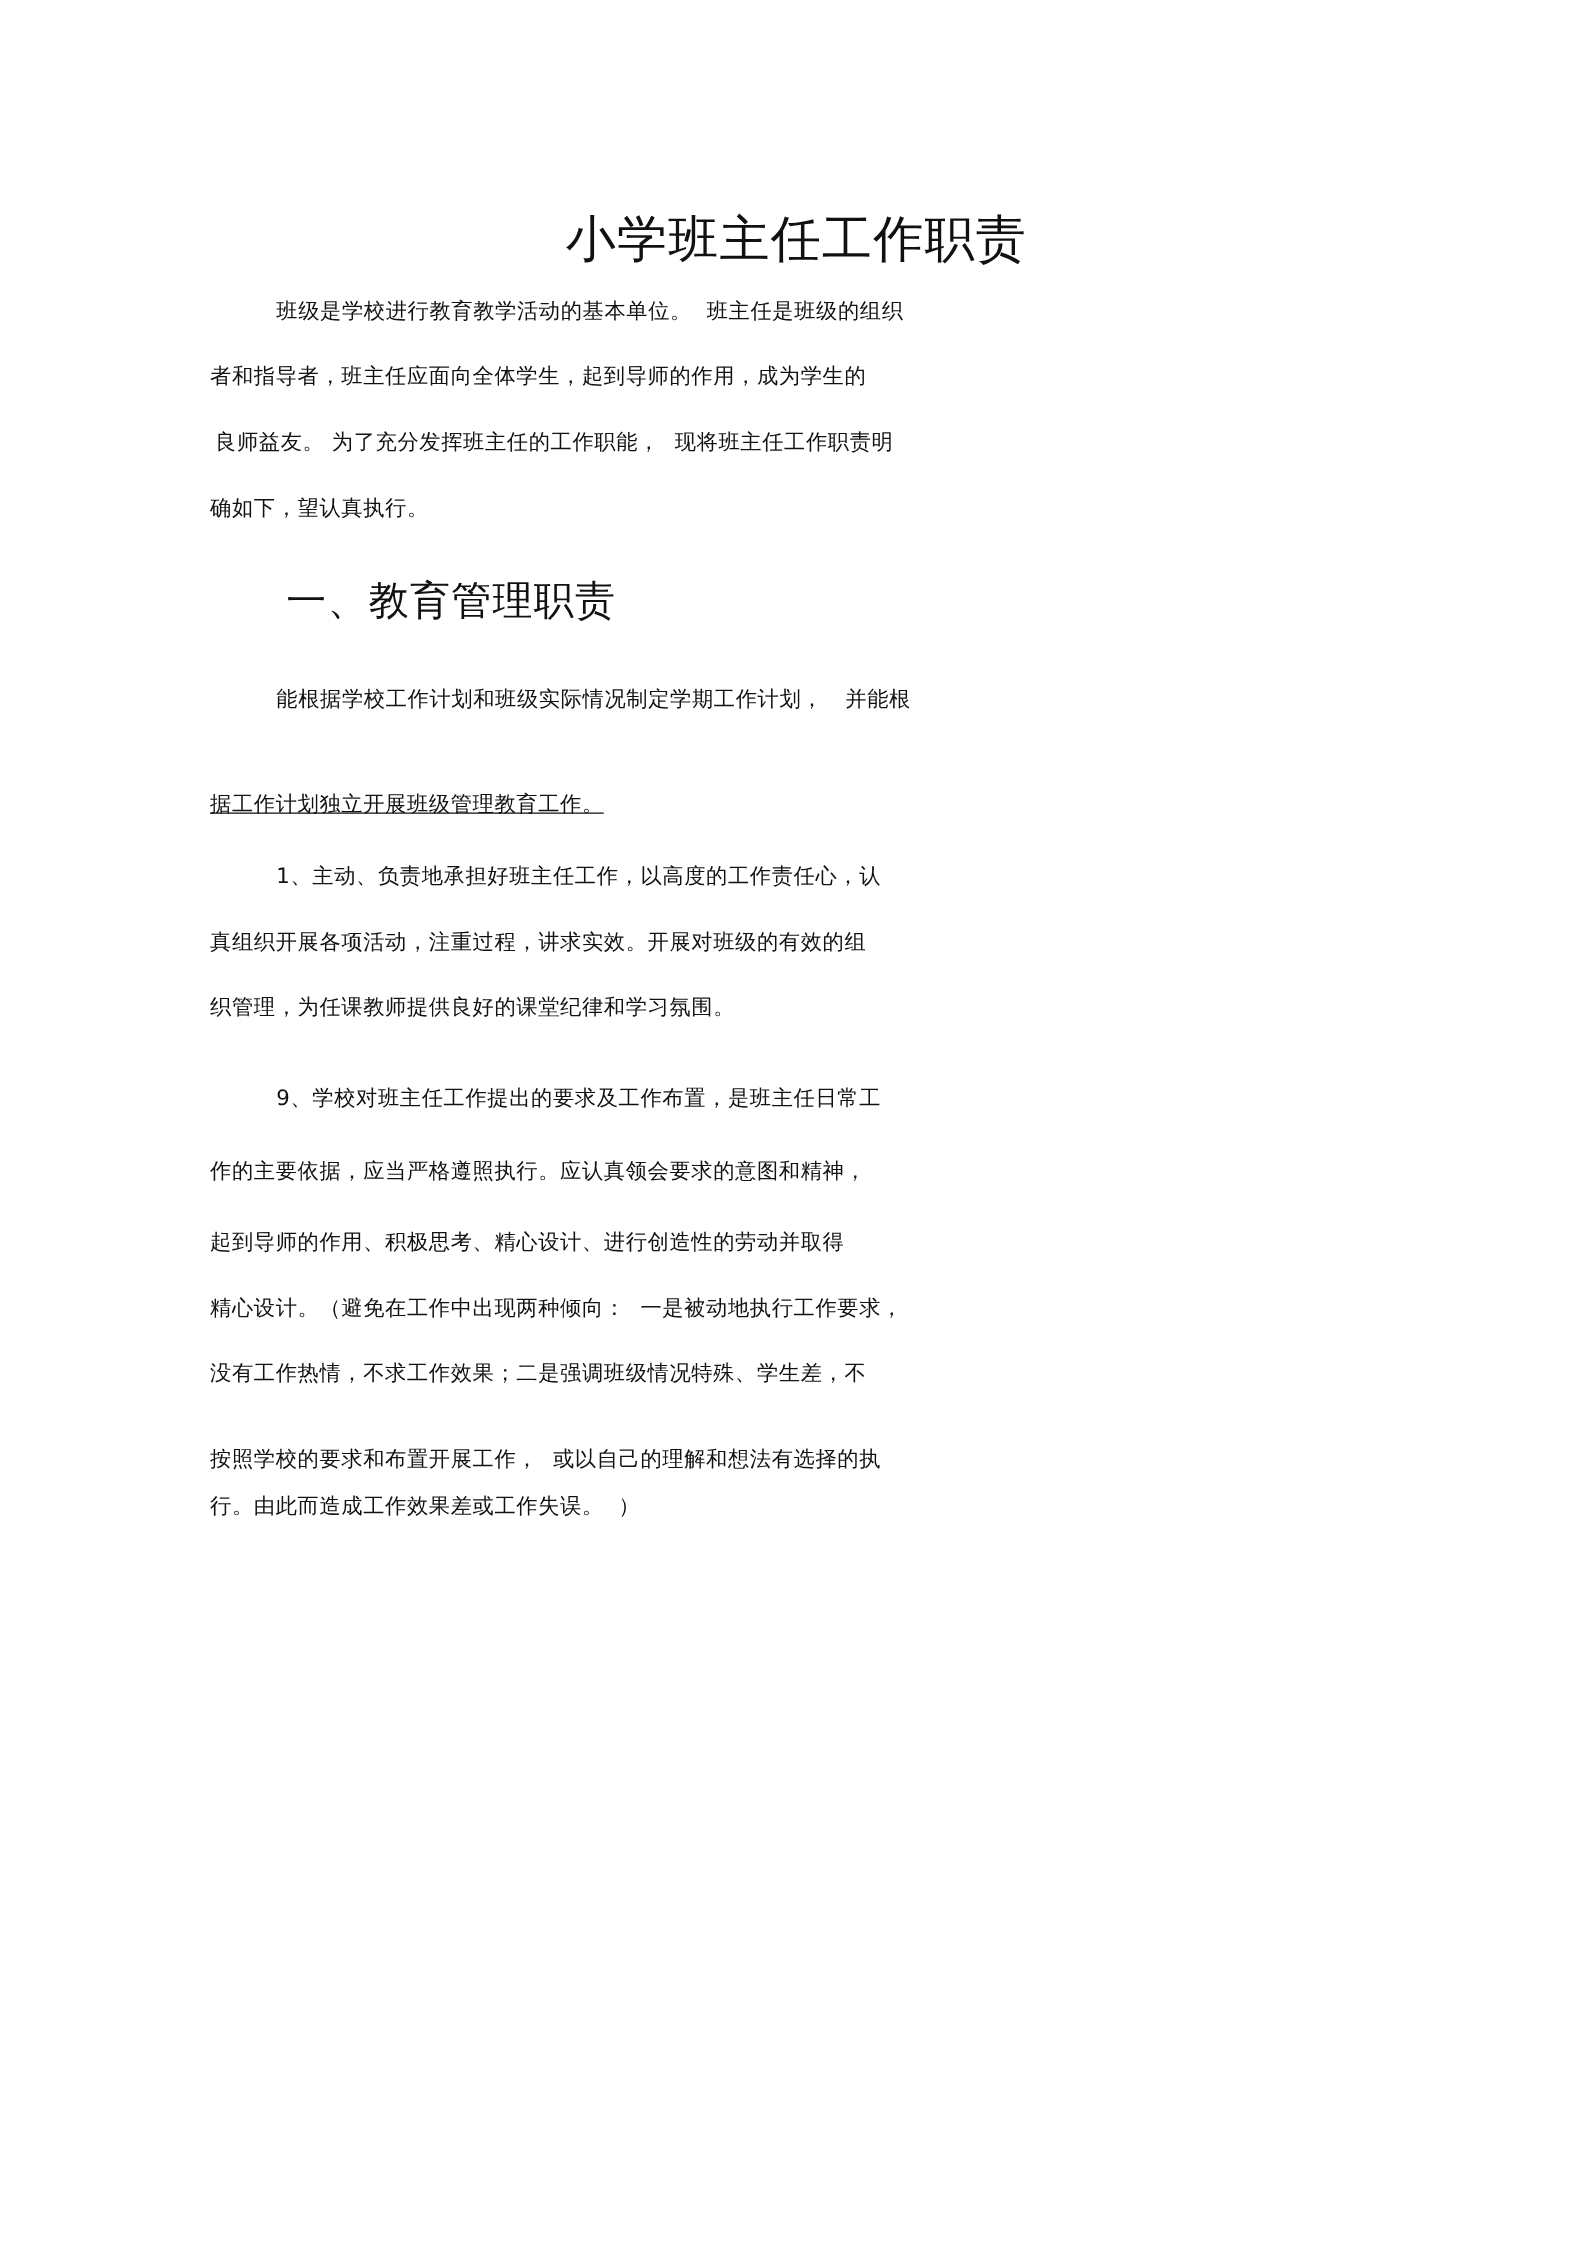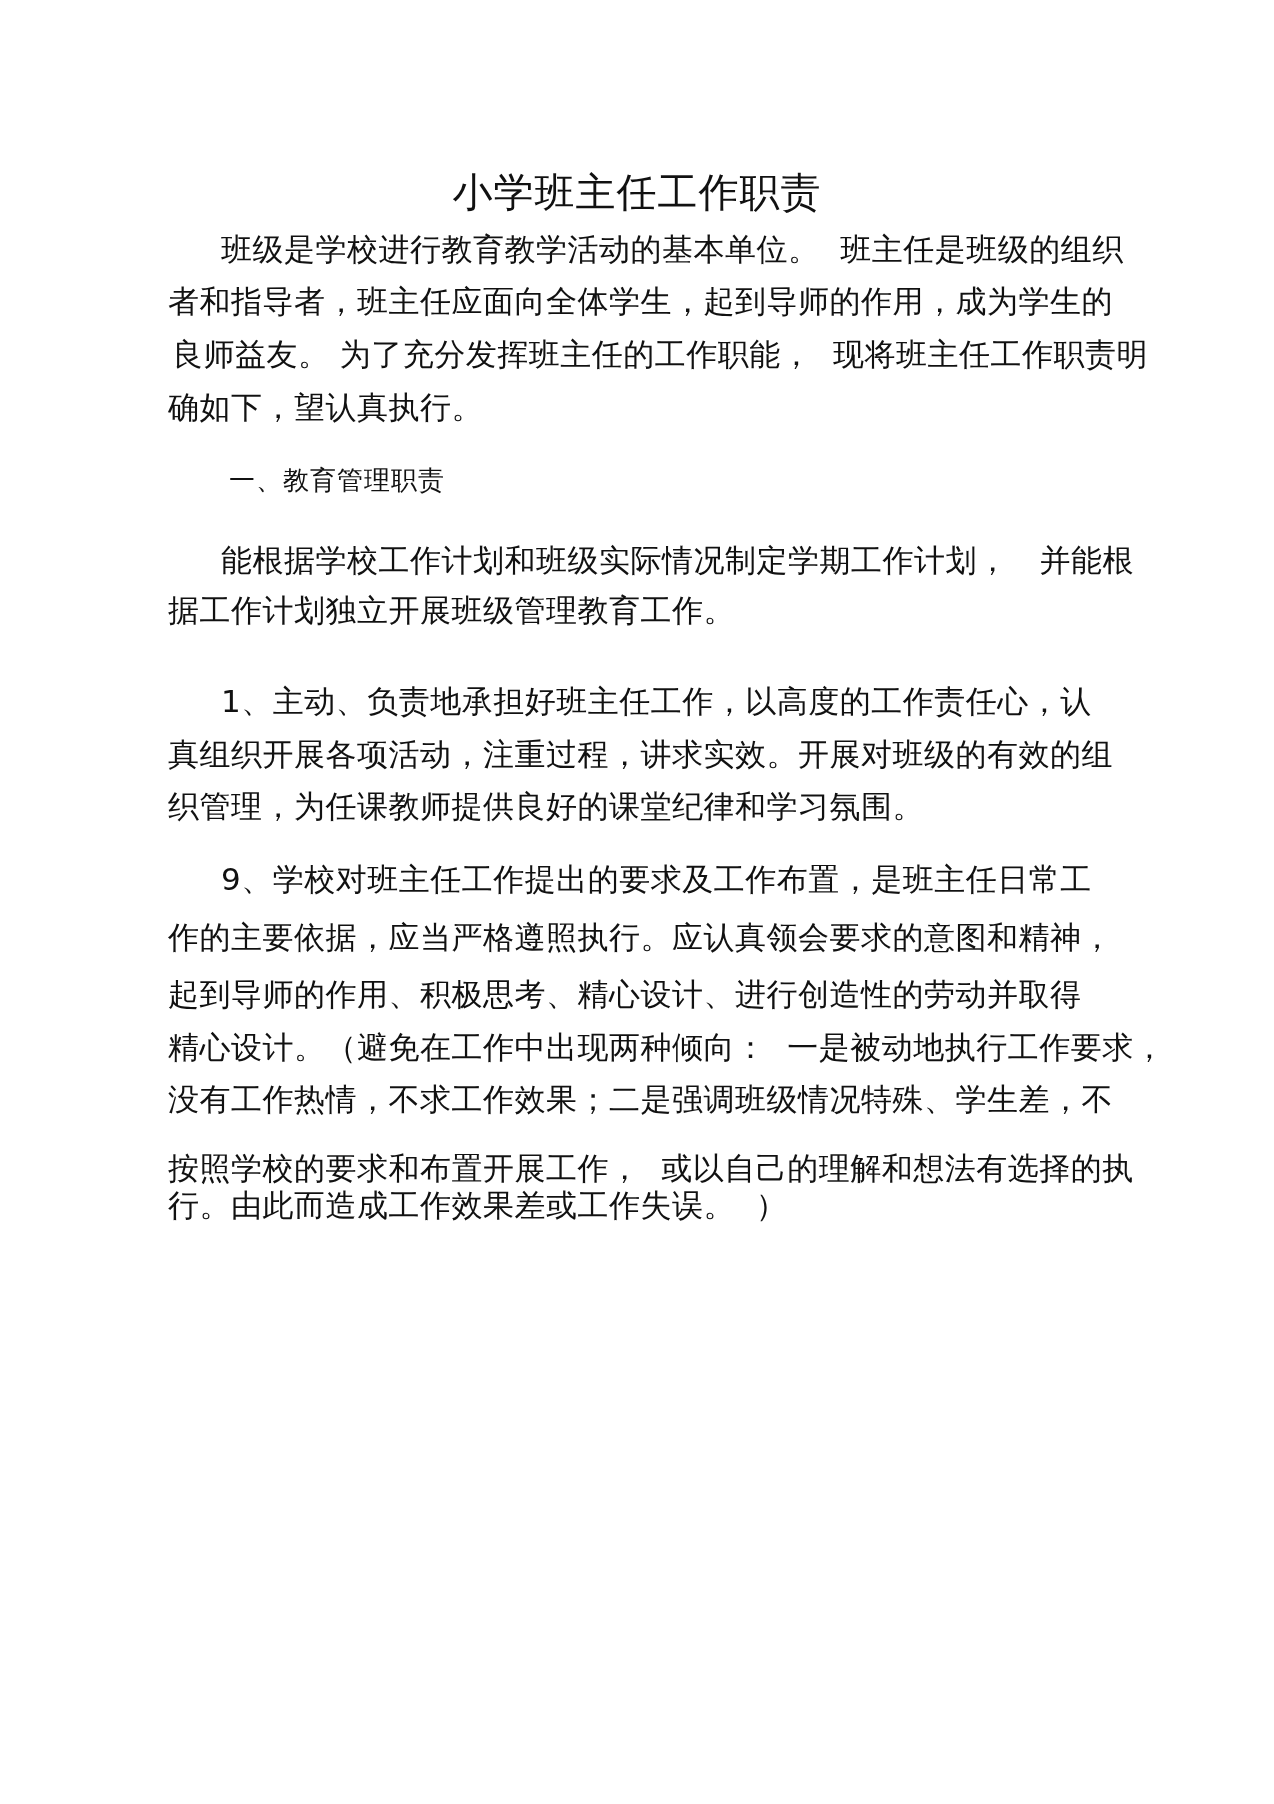--- a/index.html
+++ b/index.html
@@ -29,28 +29,28 @@
       width: 1274px;
       top: 166px;
       text-align: center;
       font-size: 40px;
       line-height: 52px;
       letter-spacing: 1px;
       white-space: nowrap;
     }
     .line {
       position: absolute;
-      font-size: 31px;
+      font-size: 17px;
       line-height: 34px;
       white-space: pre;
       letter-spacing: 0.5px;
     }
     .heading {
       position: absolute;
-      font-size: 26px;
+      font-size: 32px;
       line-height: 34px;
       white-space: pre;
       letter-spacing: 1px;
     }
   </style>
 </head>
 <body>
 
 <div class="page">
 
@@ -60,21 +60,21 @@
     <div class="line" style="left:221px; top:232px;">班级是学校进行教育教学活动的基本单位。  班主任是班级的组织</div>
     <div class="line" style="left:168px; top:284px;">者和指导者，班主任应面向全体学生，起到导师的作用，成为学生的</div>
     <div class="line" style="left:172px; top:337px;">良师益友。 为了充分发挥班主任的工作职能，  现将班主任工作职责明</div>
     <div class="line" style="left:168px; top:390px;">确如下，望认真执行。</div>
   </div>
 
   <div class="heading" style="left:229px; top:463px;">一、教育管理职责</div>
 
   <div>
     <div class="line" style="left:221px; top:543px;">能根据学校工作计划和班级实际情况制定学期工作计划，   并能根</div>
-    <div class="line" style="left:168px; top:593px;">据工作计划独立开展班级管理教育工作。</div>
+    <div class="line" style="left:168px; top:627px;text-decoration:underline;">据工作计划独立开展班级管理教育工作。</div>
   </div>
 
   <div>
     <div class="line" style="left:221px; top:684px;">1、主动、负责地承担好班主任工作，以高度的工作责任心，认</div>
     <div class="line" style="left:168px; top:737px;">真组织开展各项活动，注重过程，讲求实效。开展对班级的有效的组</div>
     <div class="line" style="left:168px; top:789px;">织管理，为任课教师提供良好的课堂纪律和学习氛围。</div>
   </div>
 
   <div>
     <div class="line" style="left:221px; top:862px;">9、学校对班主任工作提出的要求及工作布置，是班主任日常工</div>

